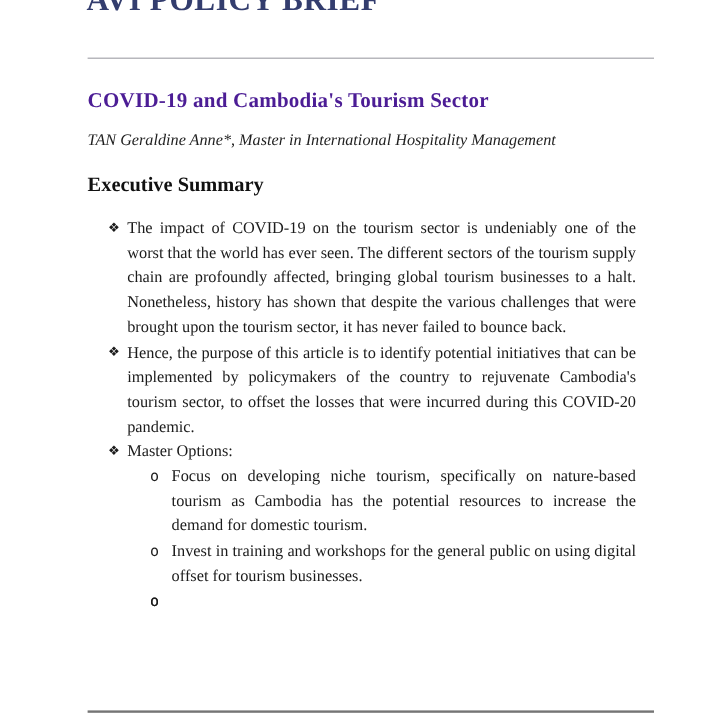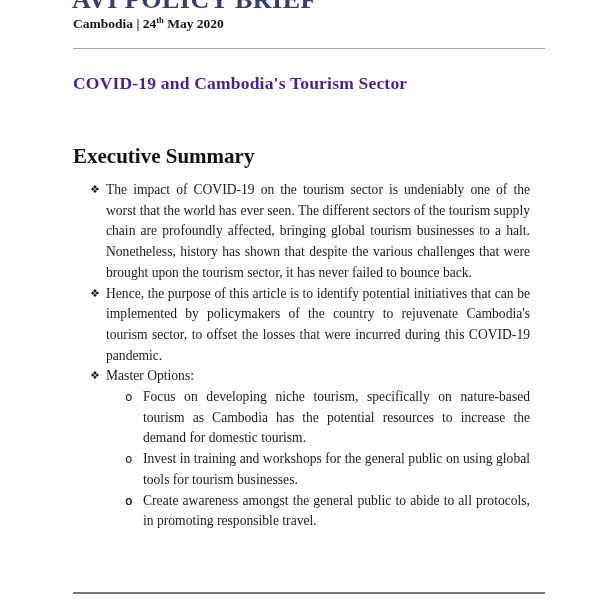--- a/index.html
+++ b/index.html
@@ -31,21 +31,21 @@
     font-size:17.5px; font-weight:bold; color:#4c1d95;
     letter-spacing:0.2px; white-space:nowrap;
   }
   .byline {
     position:absolute; left:73px; top:109px;
     font-size:13.5px; font-style:italic; color:#1f1f1f;
     white-space:nowrap;
   }
   .section-heading {
     position:absolute; left:73px; top:144px;
-    font-size:21px; font-weight:bold; color:#111111;
+    font-size:17px; font-weight:bold; color:#111111;
   }
   .summary-list {
     position:absolute; left:73px; top:180px;
     width:457px;
     font-size:13.6px; line-height:20.7px;
     text-align:justify;
   }
   ul.blist, ul.sublist { list-style:none; margin:0; padding:0; }
   li.bullet-item { position:relative; padding-left:33px; }
   li.sub-item { position:relative; padding-left:70px; }
@@ -60,58 +60,57 @@
     font-family:"DejaVu Sans Mono", monospace;
   }
 </style>
 </head>
 <body>
 
 <div class="page">
 
   <div class="masthead-title">AVI POLICY BRIEF</div>
 
-  <div class="date-line"><span>Cambodia | 24</span><sup>th</sup><span> May 2020</span></div>
 
   <div class="rule rule-top"></div>
 
   <div class="article-title">COVID-19 and Cambodia's Tourism Sector</div>
 
+  <div class="byline">TAN Geraldine Anne*, Master in International Hospitality Management</div>
 
   <div class="section-heading">Executive Summary</div>
 
   <div class="summary-list">
     <ul class="blist">
       <li class="bullet-item">
         <span class="diamond-marker">❖</span>
         <span>The impact of COVID-19 on the tourism sector is undeniably one of the worst that the world has ever seen. The different sectors of the tourism supply chain are profoundly affected, bringing global tourism businesses to a halt. Nonetheless, history has shown that despite the various challenges that were brought upon the tourism sector, it has never failed to bounce back.</span>
       </li>
       <li class="bullet-item">
         <span class="diamond-marker">❖</span>
-        <span>Hence, the purpose of this article is to identify potential initiatives that can be implemented by policymakers of the country to rejuvenate Cambodia's tourism sector, to offset the losses that were incurred during this COVID-19 pandemic.</span>
+        <span>Hence, the purpose of this article is to identify potential initiatives that can be implemented by policymakers of the country to rejuvenate Cambodia's tourism sector, to offset the losses that were incurred during this COVID-20 pandemic.</span>
       </li>
       <li class="bullet-item">
         <span class="diamond-marker">❖</span>
         <span>Master Options:</span>
       </li>
     </ul>
     <ul class="sublist">
       <li class="sub-item">
         <span class="circle-marker">o</span>
         <span>Focus on developing niche tourism, specifically on nature-based tourism as Cambodia has the potential resources to increase the demand for domestic tourism.</span>
       </li>
       <li class="sub-item">
         <span class="circle-marker">o</span>
-        <span>Invest in training and workshops for the general public on using global tools for tourism businesses.</span>
+        <span>Invest in training and workshops for the general public on using digital offset for tourism businesses.</span>
       </li>
       <li class="sub-item">
         <span class="circle-marker">o</span>
       </li>
       <li class="sub-item">
         <span class="circle-marker">o</span>
-        <span>Create awareness amongst the general public to abide to all protocols, in promoting responsible travel.</span>
       </li>
     </ul>
   </div>
 
   <div class="rule rule-bottom"></div>
 
 </div>
 
 </body></html>

